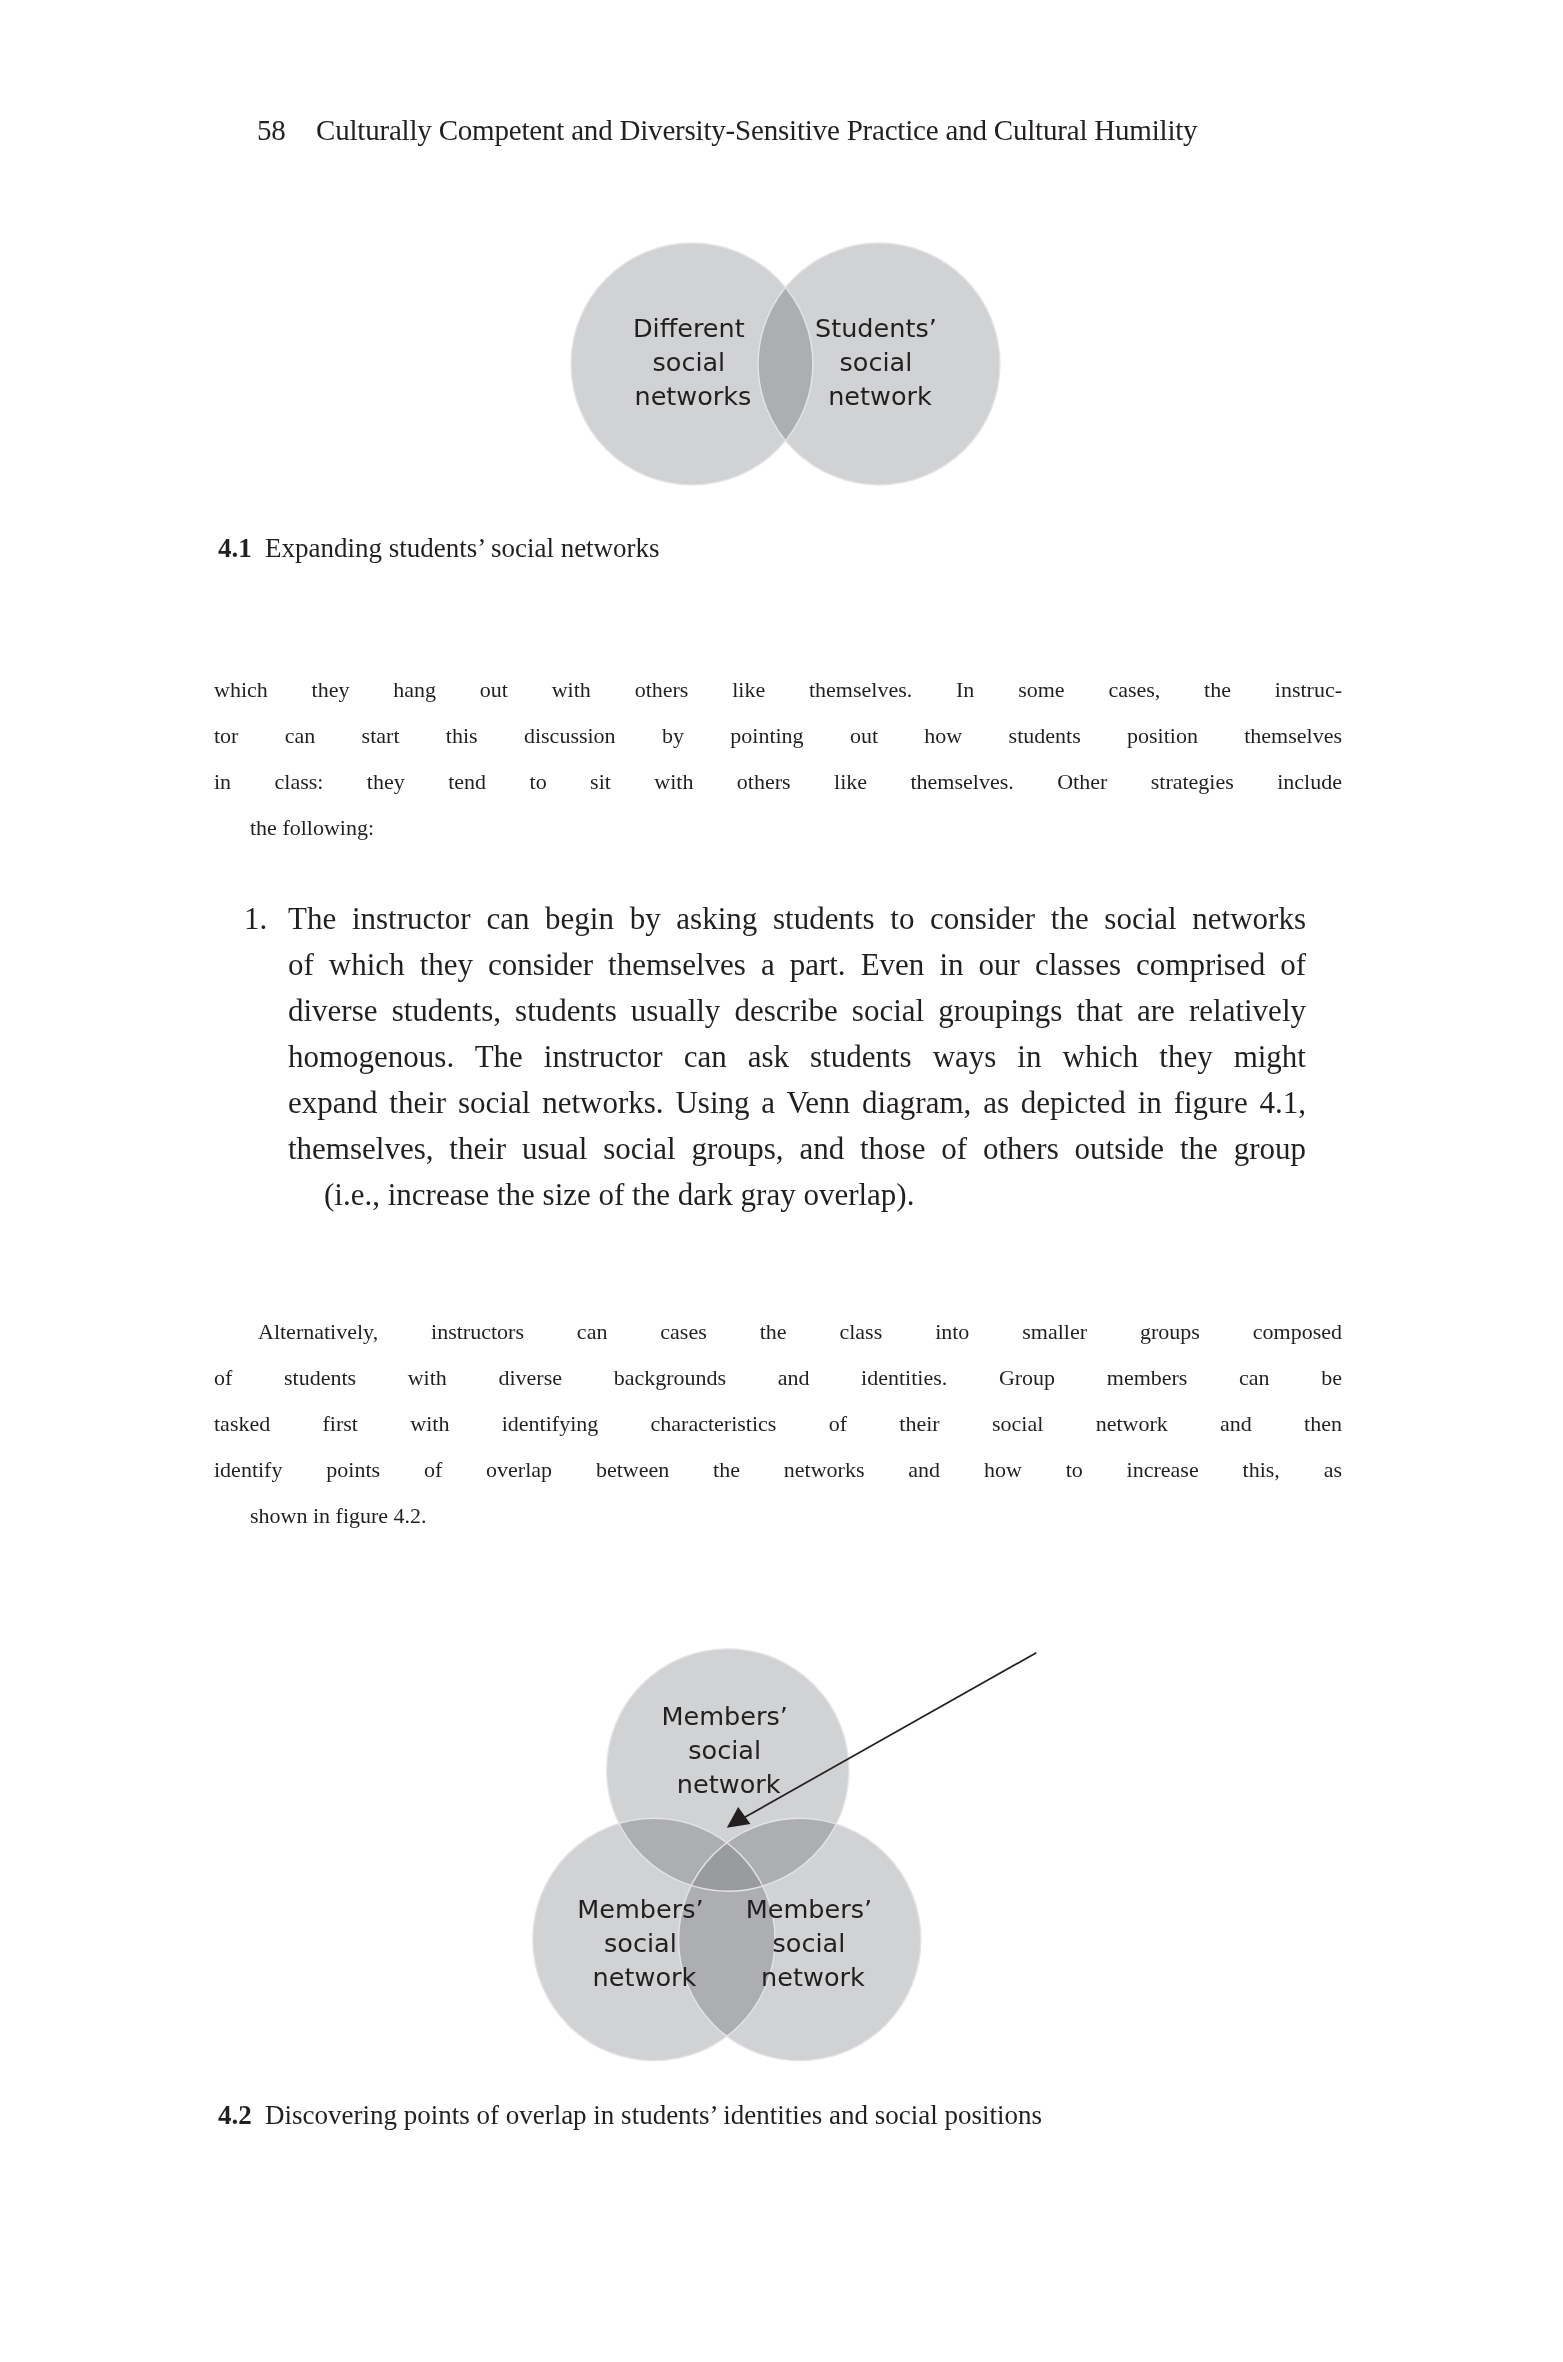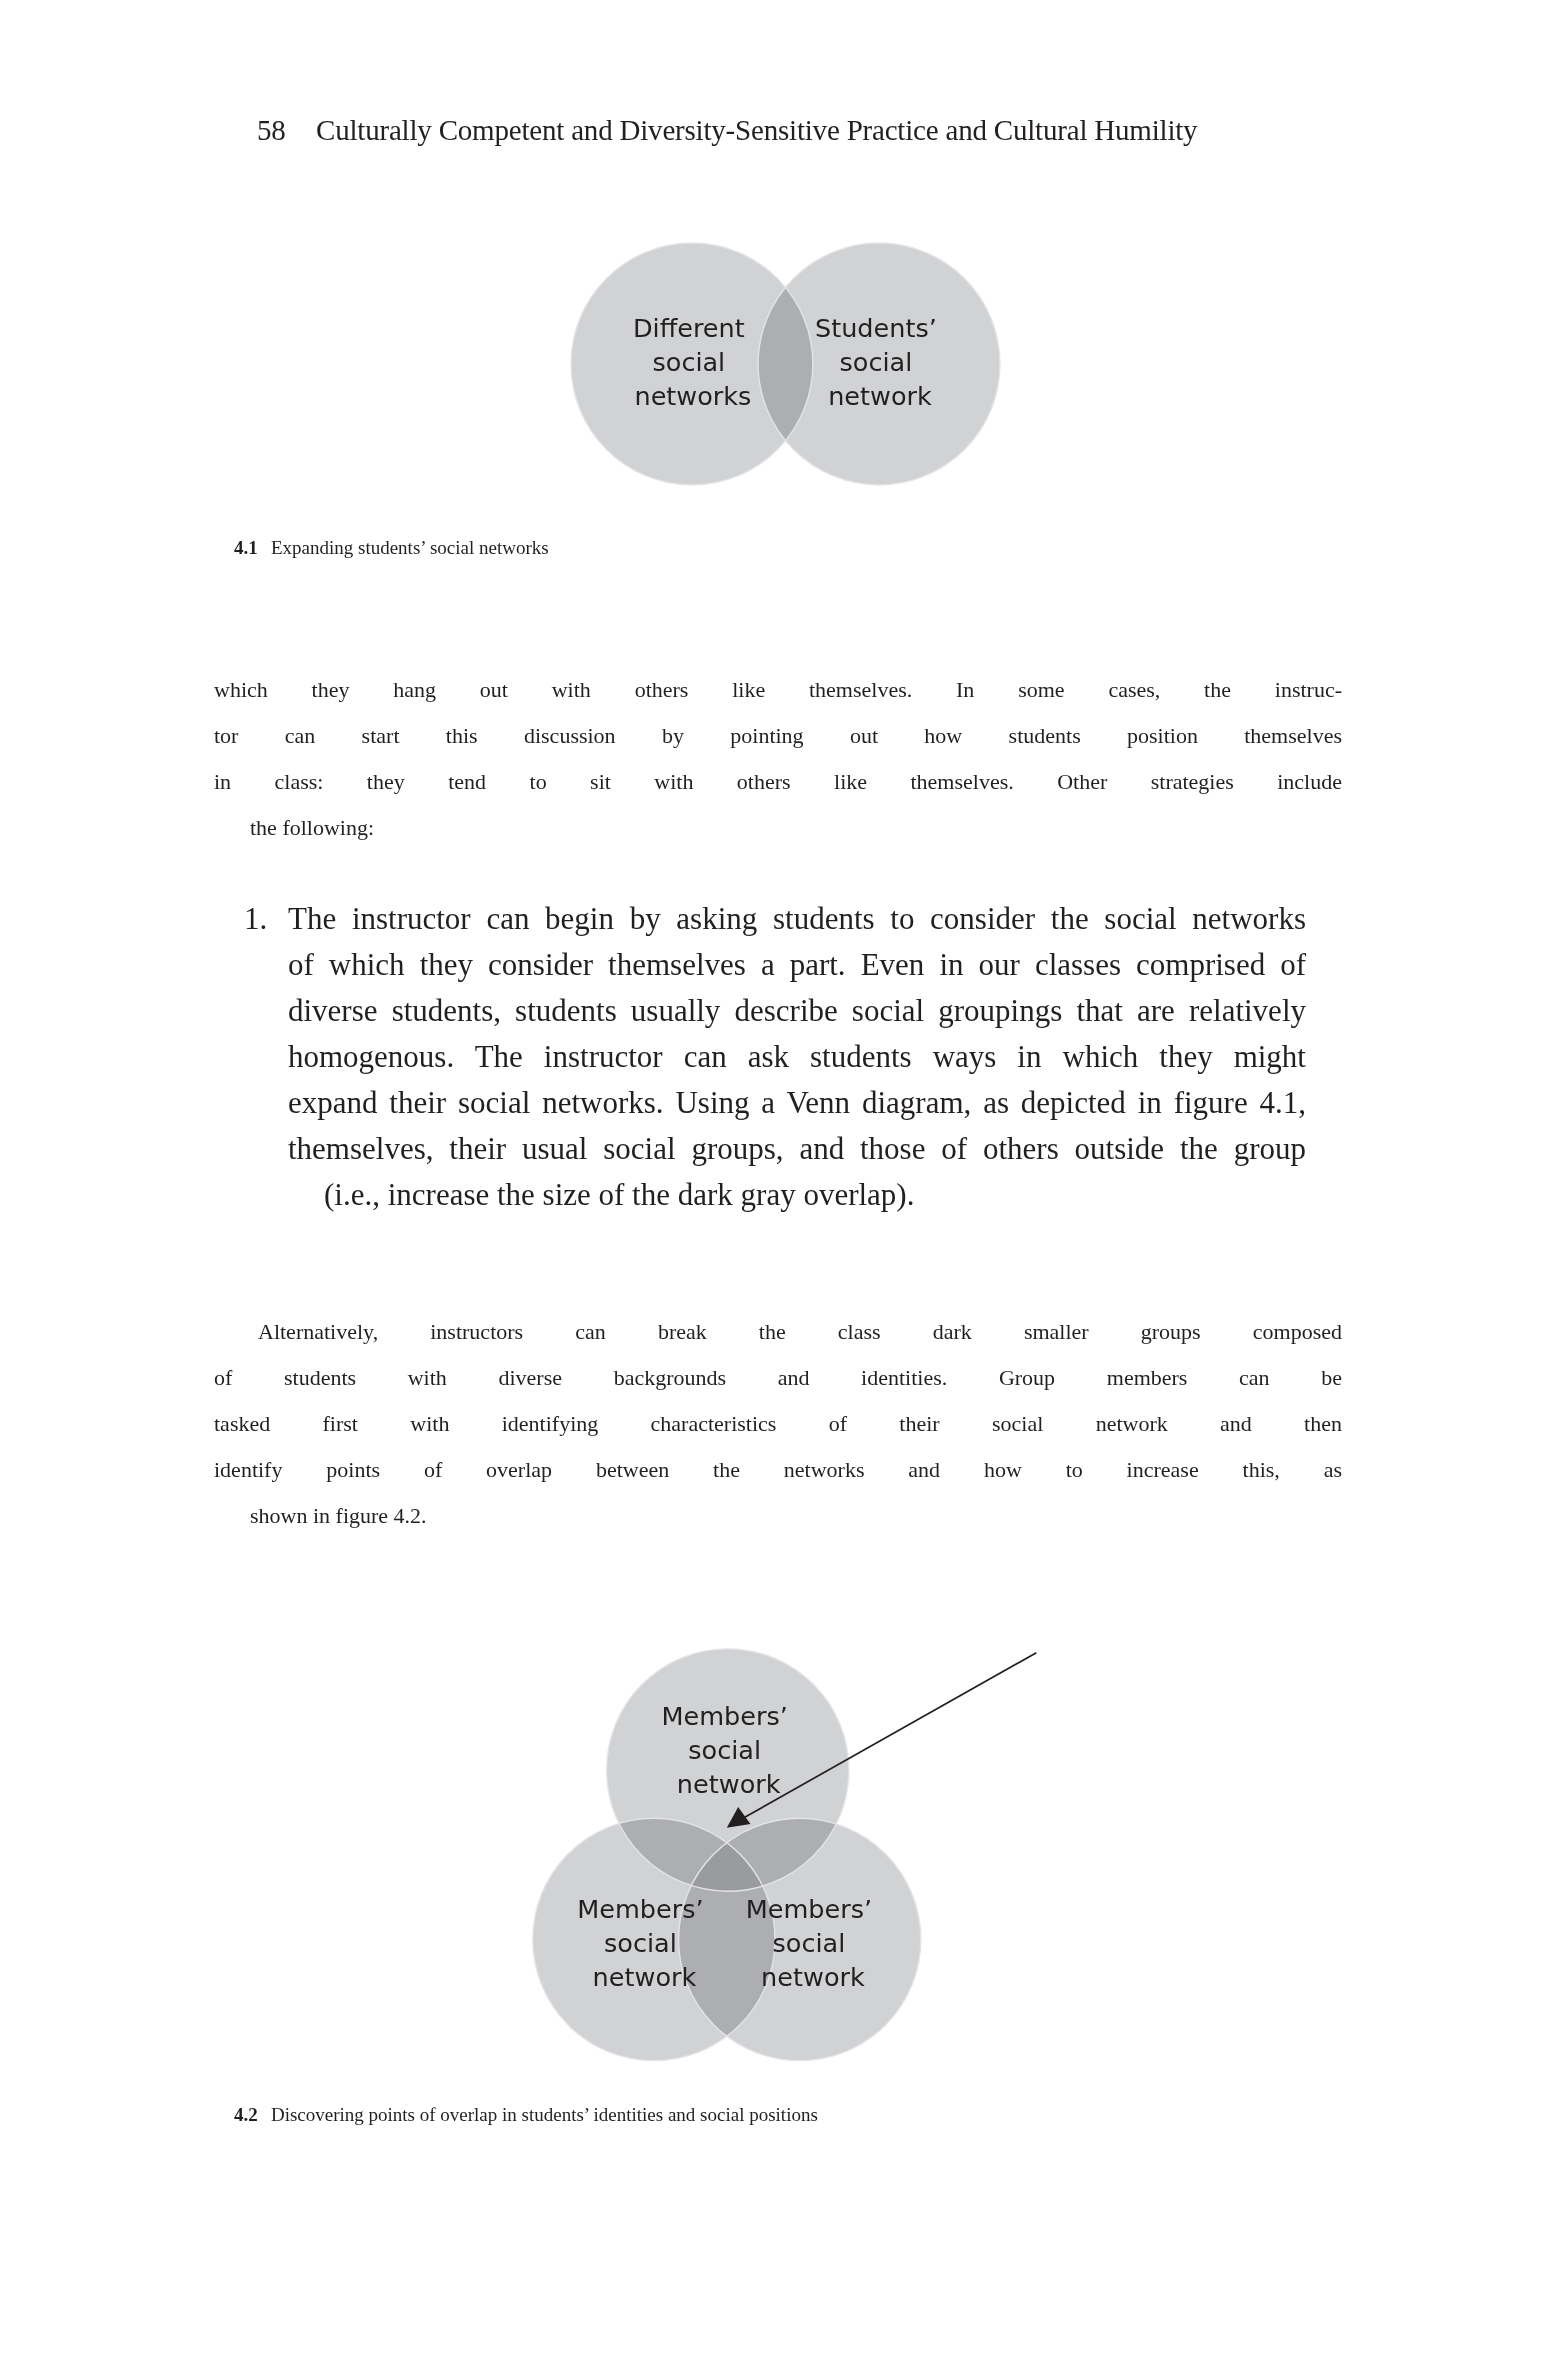--- a/index.html
+++ b/index.html
@@ -32,22 +32,22 @@
       position: absolute;
       display: block;
     }
     .fig-label {
       font-family: "DejaVu Sans", "Liberation Sans", sans-serif;
       font-size: 27px;
       fill: #231f20;
     }
     .caption {
       position: absolute;
-      left: 234px;
-      font-size: 19px;
+      left: 218px;
+      font-size: 27px;
       line-height: 38px;
       white-space: nowrap;
     }
     .caption .num {
       font-weight: bold;
       display: inline-block;
       margin-right: 13.2px;
     }
     .para {
       position: absolute;
@@ -138,21 +138,21 @@
       <span class="line">diverse students, students usually describe social groupings that are relatively</span>
       <span class="line">homogenous. The instructor can ask students ways in which they might</span>
       <span class="line">expand their social networks. Using a Venn diagram, as depicted in figure 4.1,</span>
       <span class="line">themselves, their usual social groups, and those of others outside the group</span>
       <span class="line last">(i.e., increase the size of the dark gray overlap).</span>
     </div>
   </div>
 </div>
 
 <div class="para" style="top:1309px;">
-  <span class="line indent">Alternatively, instructors can break the class dark smaller groups composed</span>
+  <span class="line indent">Alternatively, instructors can cases the class into smaller groups composed</span>
   <span class="line">of students with diverse backgrounds and identities. Group members can be</span>
   <span class="line">tasked first with identifying characteristics of their social network and then</span>
   <span class="line">identify points of overlap between the networks and how to increase this, as</span>
   <span class="line last">shown in figure 4.2.</span>
 </div>
 
 <svg class="figure-svg" style="left:511px; top:1628px;" width="549" height="445" viewBox="0 0 580 470">
   <defs>
     <clipPath id="clipTop">
         <circle cx="229" cy="150" r="128"></circle>

